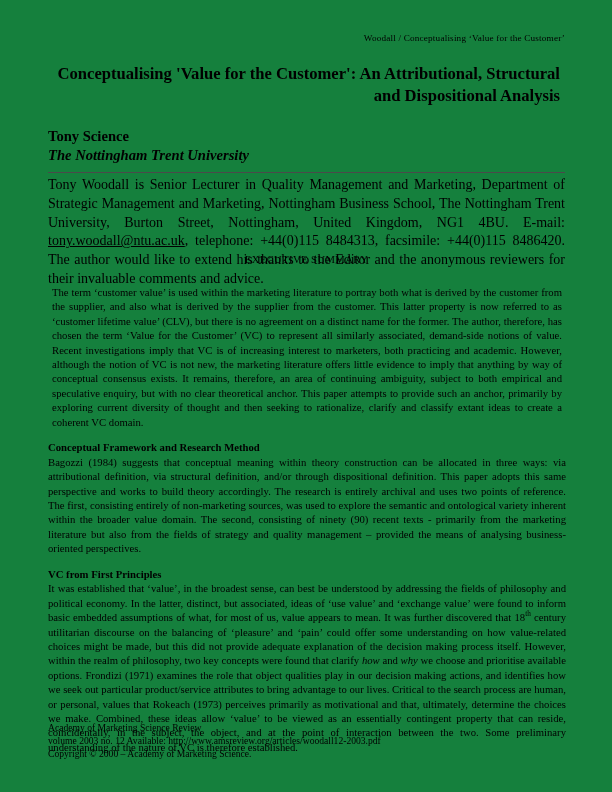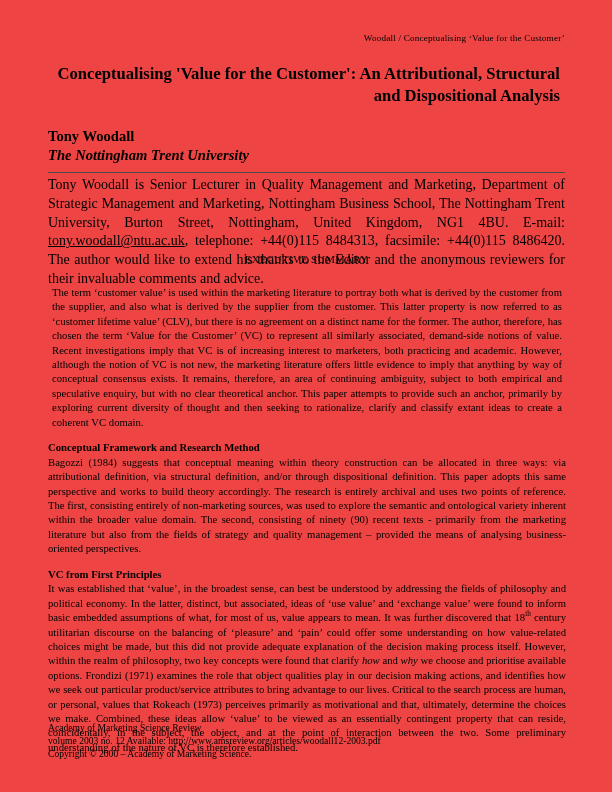--- a/index.html
+++ b/index.html
@@ -9,21 +9,21 @@
     background: #ffffff;
   }
   body {
     font-family: "Liberation Serif", "DejaVu Serif", serif;
     color: #000000;
   }
   .page {
     position: relative;
     width: 612px;
     height: 792px;
-    background: #ef4444;
+    background: #15803d;
     box-sizing: border-box;
     padding: 16px;
     overflow: hidden;
   }
 
   
   .running-header {
     position: absolute;
     top: 33px;
     left: 48px;
@@ -147,21 +147,21 @@
 </head>
 <body>
 
 <div class="page">
 
   <div class="running-header">Woodall / Conceptualising ‘Value for the Customer’</div>
 
   <h1 class="title">Conceptualising 'Value for the Customer':  An Attributional, Structural and Dispositional Analysis</h1>
 
   <div class="author-block">
-    <div class="author-name">Tony Woodall</div>
+    <div class="author-name">Tony Science</div>
     <div class="author-affil">The Nottingham Trent University</div>
     <hr class="rule">
   </div>
 
   <div class="bio"><span>Tony Woodall is Senior Lecturer in Quality Management and Marketing, Department of Strategic Management and Marketing, Nottingham Business School, The Nottingham Trent University, Burton Street, Nottingham, United Kingdom, NG1 4BU.  E-mail: </span><a class="email-link" href="#">tony.woodall@ntu.ac.uk</a><span>, telephone: +44(0)115 8484313, facsimile: +44(0)115 8486420.  The author would like to extend his thanks to the Editor and the anonymous reviewers for their invaluable comments and advice.</span></div>
 
   <div class="exec-heading">EXECUTIVE SUMMARY</div>
 
   <div class="body-col">
 

